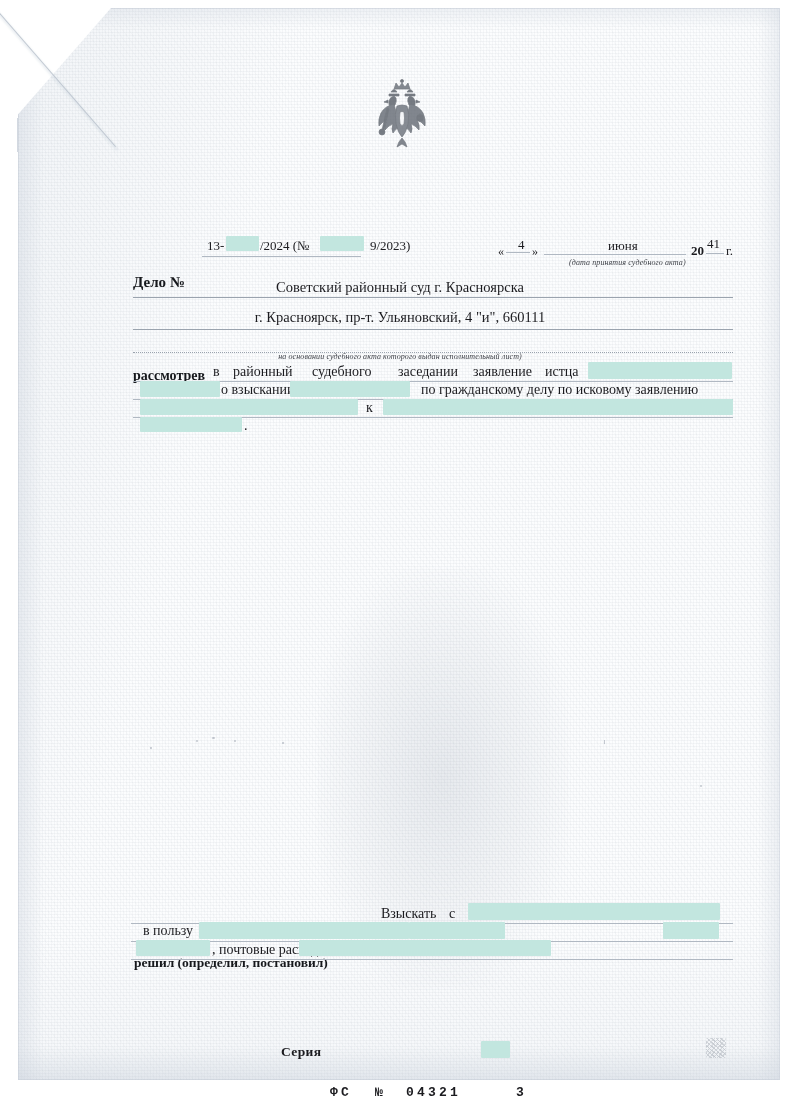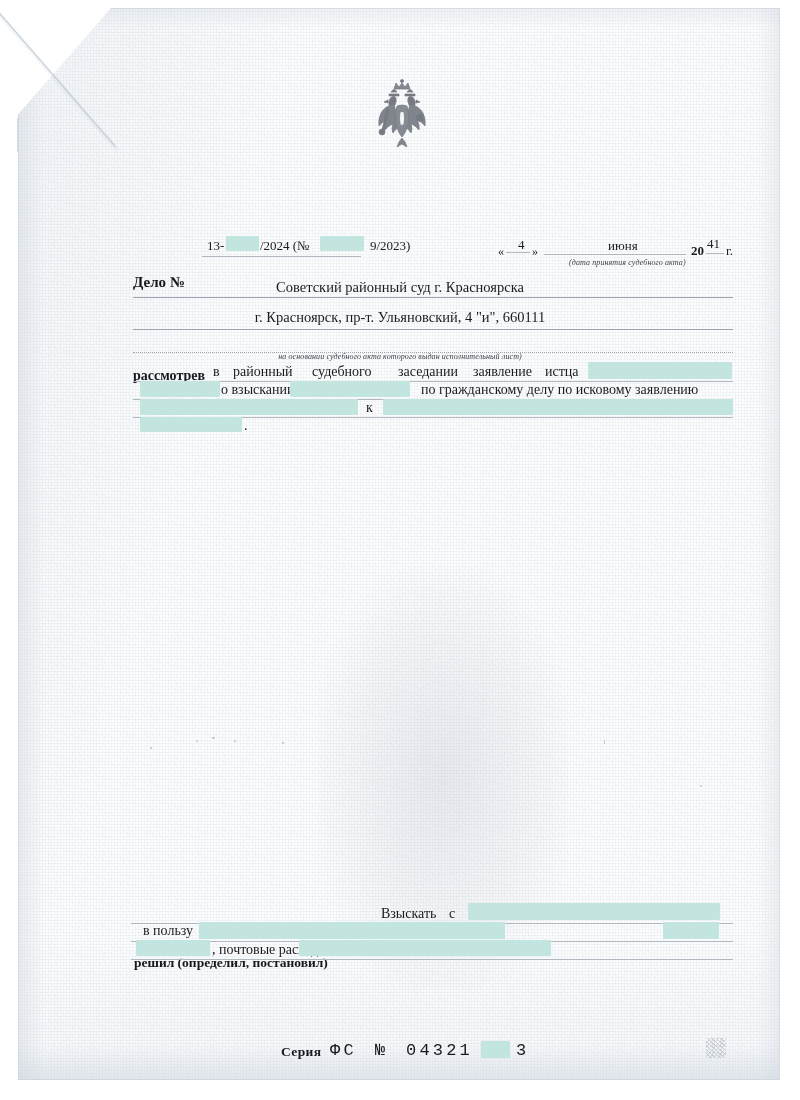--- a/index.html
+++ b/index.html
@@ -149,23 +149,24 @@
   .lbl-bold {
     font-weight: 700;
     font-size: 14px;
     color: #16181c;
   }
   .med { font-size: 14px; }
   .sm  { font-size: 13px; }
 
   .mono-series {
     font-family: "Liberation Mono", "DejaVu Sans Mono", monospace;
-    font-size: 17px;
+    font-size: 13px;
     letter-spacing: 3.2px;
-    font-weight: 400;
+    font-weight: 700;
+    margin-top: 44px;
   }
   .series-lbl {
     font-family: "Liberation Serif", "DejaVu Serif", serif;
     font-weight: 700;
     font-size: 13.5px;
     letter-spacing: .4px;
   }
 
   .stamp-smudge {
     position: absolute;

